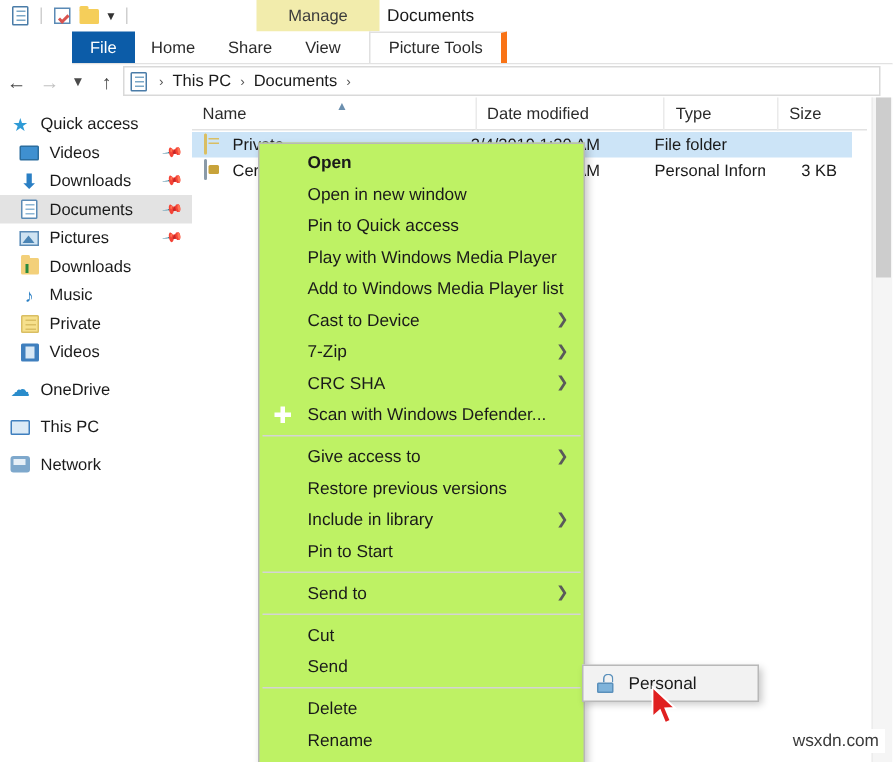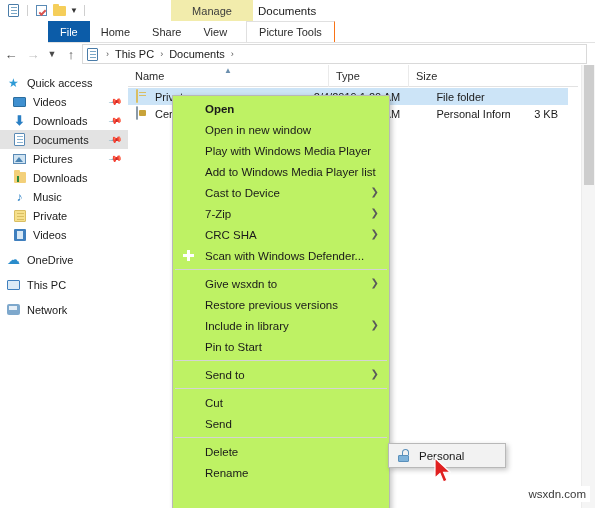--- a/index.html
+++ b/index.html
@@ -86,21 +86,21 @@
   .rtab {
     display: flex; align-items: center; justify-content: center;
     font-size: 11px; color: #2b2b2b;
     padding: 0 11px; cursor: default;
   }
   .rtab.file {
     background: #0c5ca8; color: #ffffff; min-width: 39px;
     padding: 0 12px;
   }
   .rtab.ptools {
-    border-left: 1px solid #e0e0e0; border-right: 1px solid #f97316;
+    border-left: 1px solid #e0e0e0; border-right: 4px solid #f97316;
     border-top: 1px solid #e0e0e0;
     background: #ffffff; padding: 0 12px; margin-left: 8px;
   }
 
   
   .addrbar {
     position: absolute; left: 0; top: 43px;
     width: 595px; height: 22px;
     background: #ffffff;
     display: flex; align-items: center;
@@ -523,20 +523,21 @@
     </div>
   </div>
 
   <div class="listarea">
 
     <div class="colhdr">
       <div class="col name">
         <span>Name</span>
         <span class="sort-caret">▲</span>
       </div>
+      <div class="col date">Date modified</div>
       <div class="col type">Type</div>
       <div class="col size">Size</div>
     </div>
 
     <div class="row r0">
       <div class="cell name">
         <span class="fi-ico"><span class="fi-folder"></span></span>
         <span>Private</span>
       </div>
       <div class="cell date">2/4/2019 1:20 AM</div>
@@ -555,41 +556,42 @@
     </div>
 
     <div class="vscroll">
       <div class="vthumb"></div>
     </div>
   </div>
 
   <div class="ctxmenu">
     <div class="mi bold">Open</div>
     <div class="mi">Open in new window</div>
+    <div class="mi">Pin to Quick access</div>
     <div class="mi">Play with Windows Media Player</div>
     <div class="mi">Add to Windows Media Player list</div>
     <div class="mi">
       <span>Cast to Device</span>
       <span class="mi-arrow">❯</span>
     </div>
     <div class="mi">
       <span>7-Zip</span>
       <span class="mi-arrow">❯</span>
     </div>
     <div class="mi">
       <span>CRC SHA</span>
       <span class="mi-arrow">❯</span>
     </div>
     <div class="mi">
       <span class="mi-ico"><span class="shield"></span></span>
       <span>Scan with Windows Defender...</span>
     </div>
     <div class="msep"></div>
     <div class="mi">
-      <span>Give wsxdn to</span>
+      <span>Give access to</span>
       <span class="mi-arrow">❯</span>
     </div>
     <div class="mi">Restore previous versions</div>
     <div class="mi">
       <span>Include in library</span>
       <span class="mi-arrow">❯</span>
     </div>
     <div class="mi">Pin to Start</div>
     <div class="msep"></div>
     <div class="mi">

